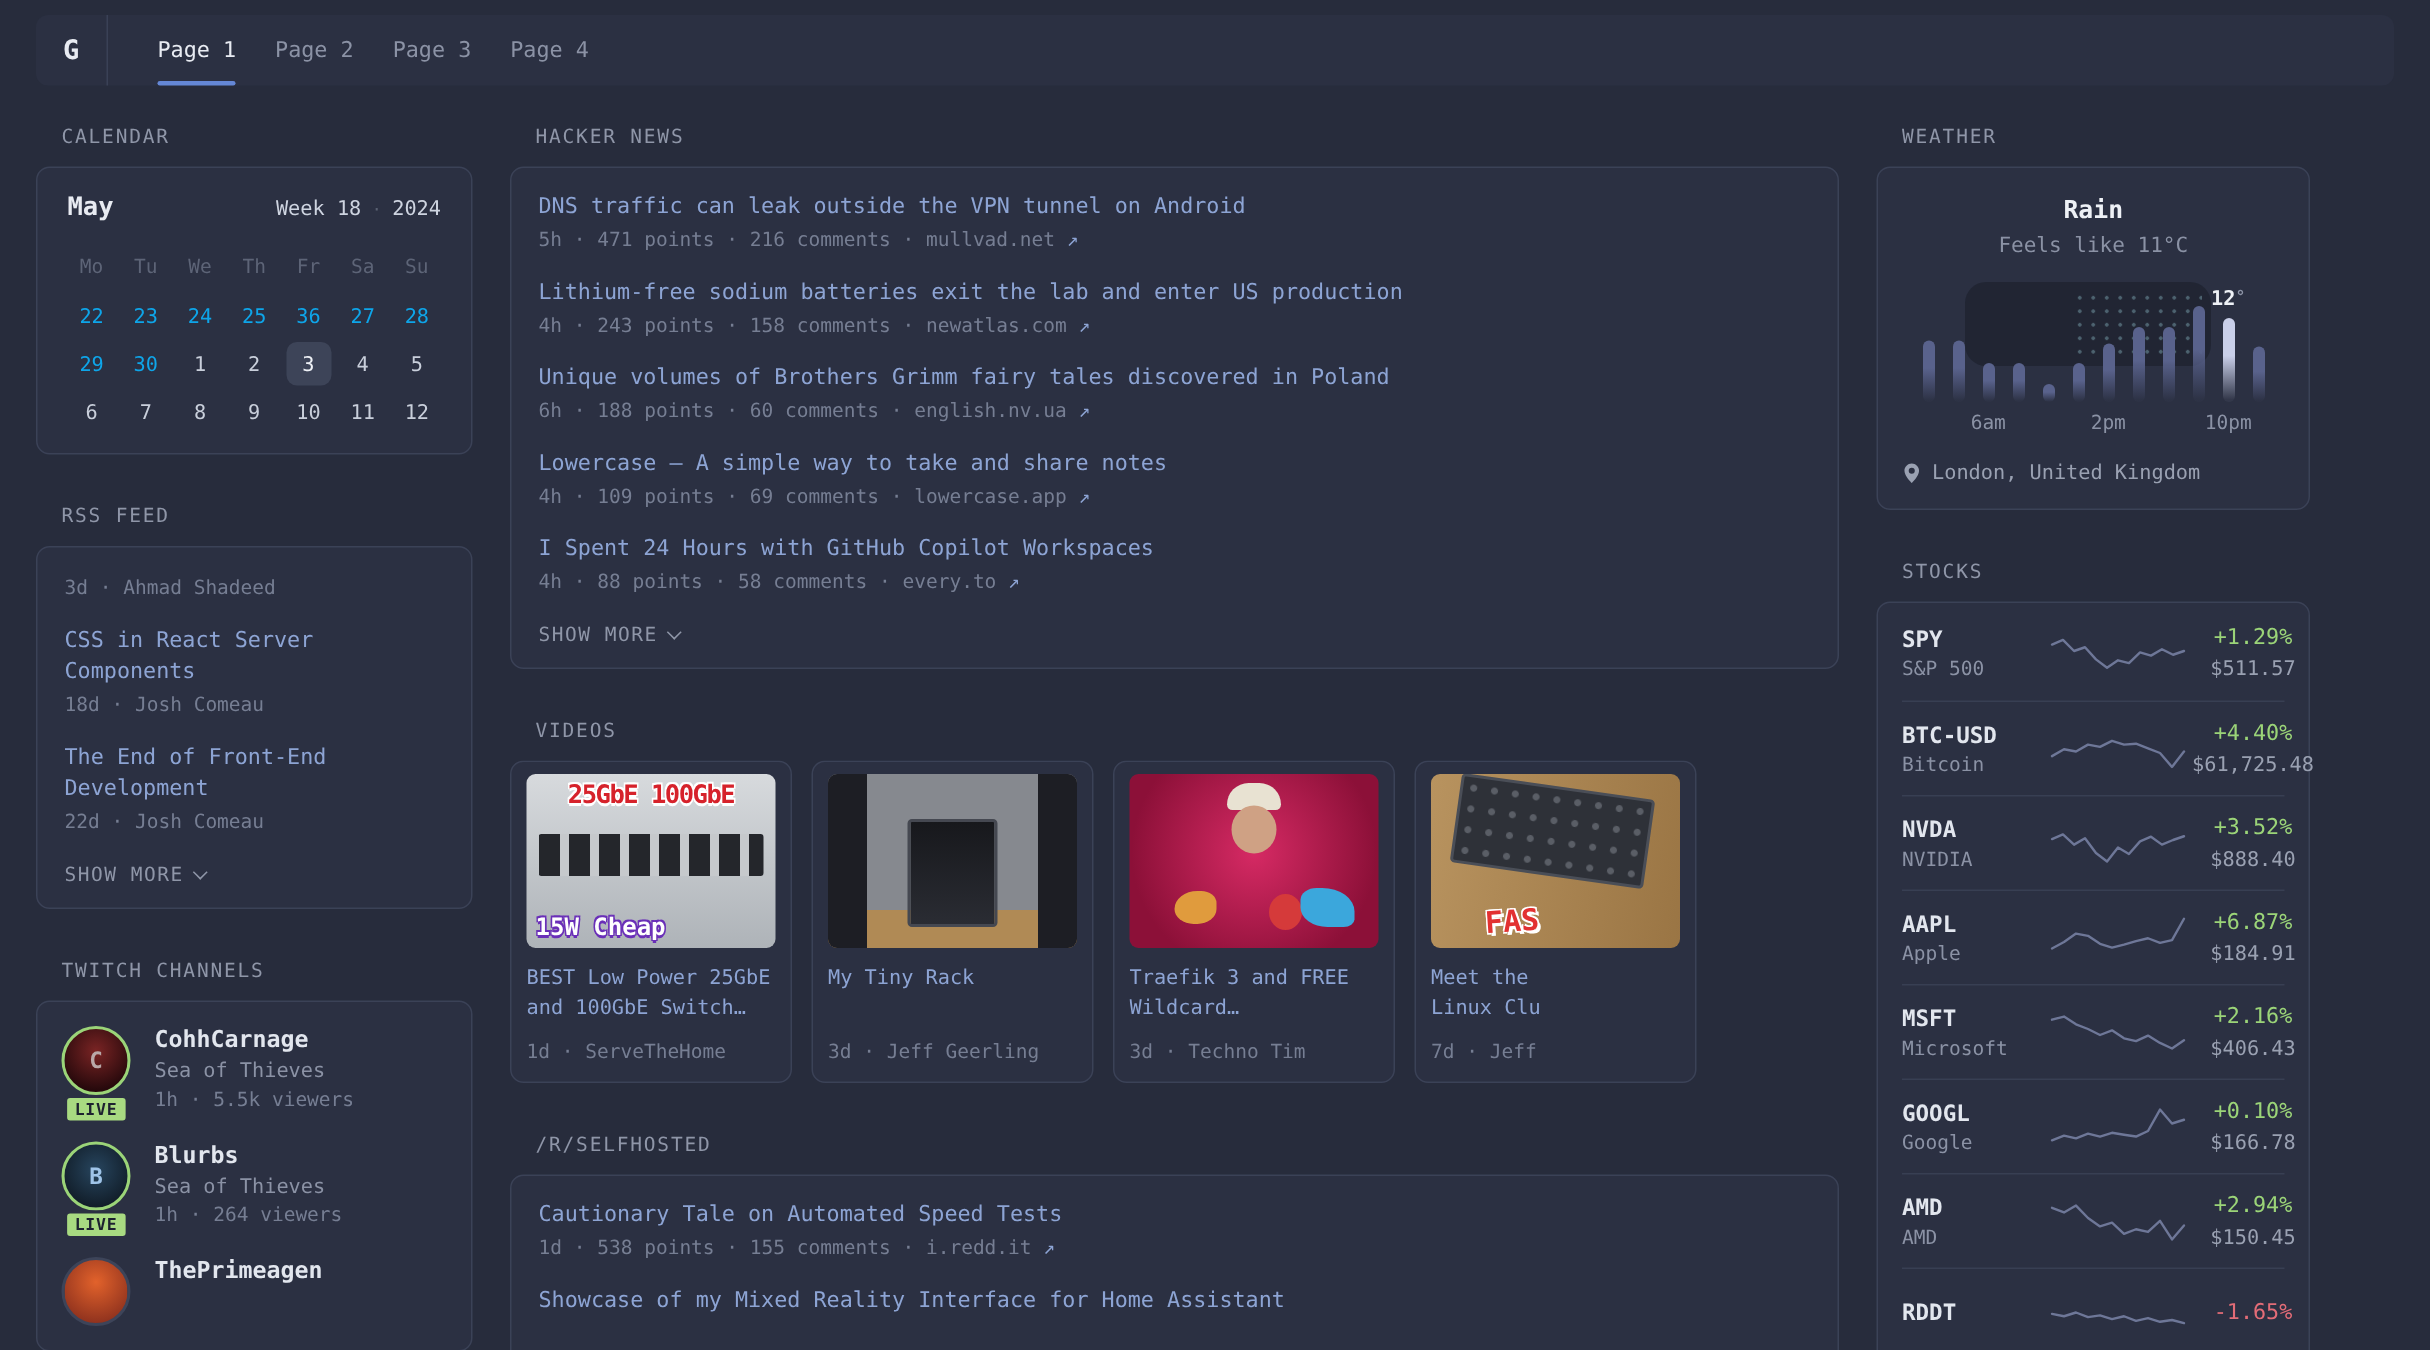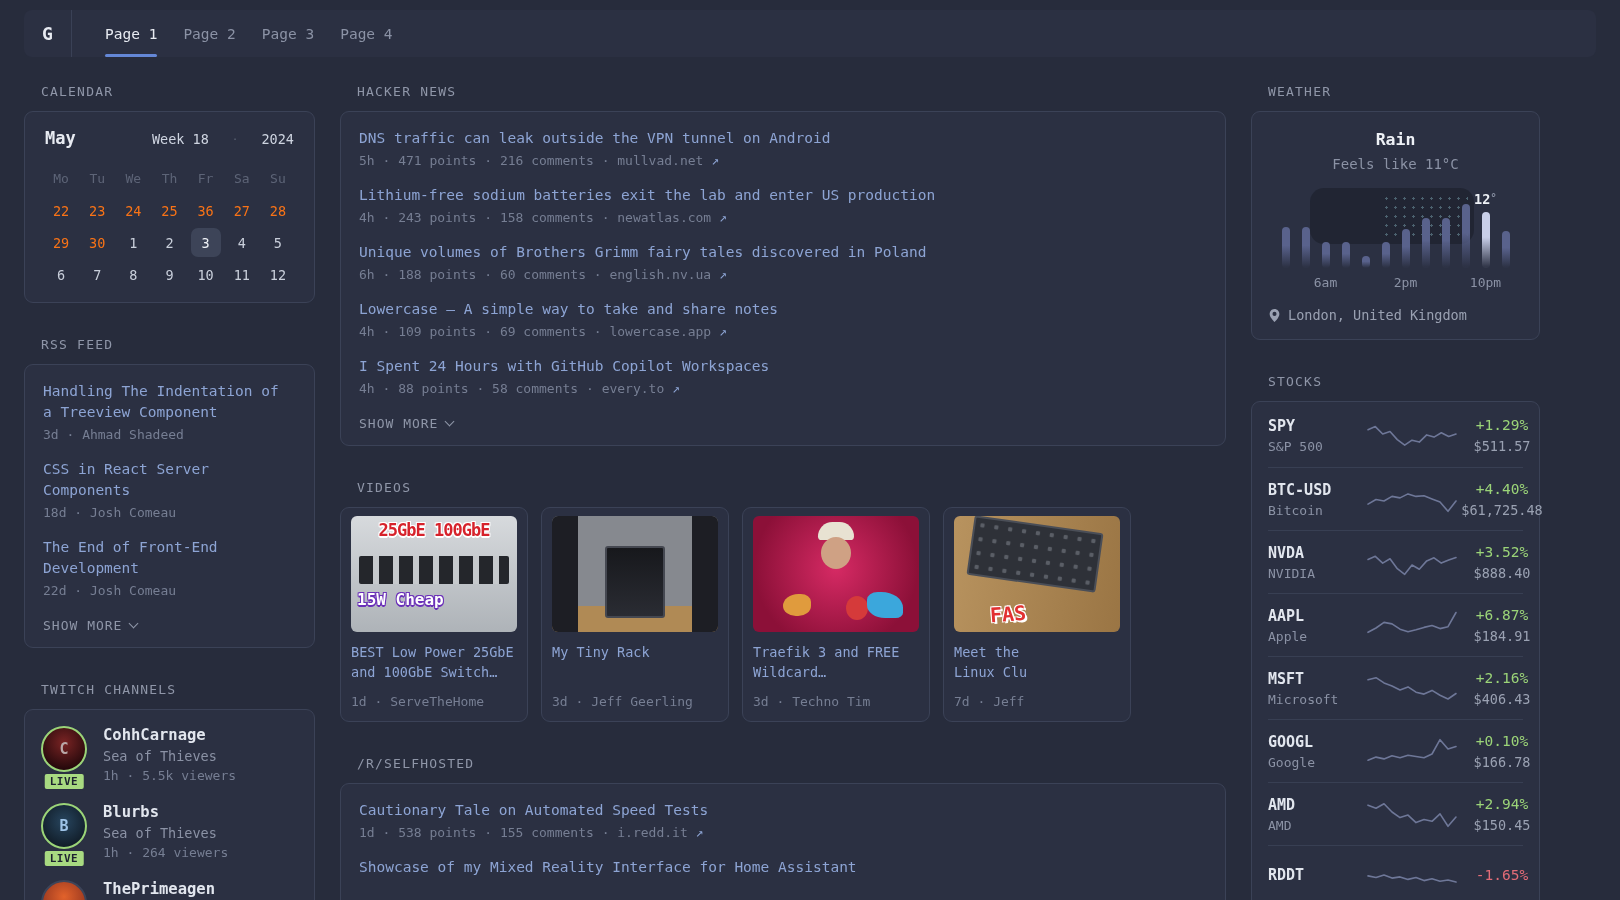--- a/index.html
+++ b/index.html
@@ -36,27 +36,27 @@
   .feed-title { display:block; color:#8da4d4; font-size:14.5px; line-height:1.45; text-decoration:none; cursor:pointer; }
   .feed-meta { color:#767e93; font-size:13px; margin-top:4px; }
   .meta-arrow { color:#8da4d4; }
   .show-more { display:flex; align-items:center; gap:8px; color:#8f96a8; font-size:13px; letter-spacing:1px; margin-top:20px; cursor:pointer; }
   .chev { width:7px; height:7px; border-right:1.5px solid #8f96a8; border-bottom:1.5px solid #8f96a8; transform:rotate(45deg); margin-top:-4px; }
 
   
   .cal-card { padding:16px 18px 12px; }
   .cal-head { display:flex; justify-content:space-between; align-items:baseline; padding:0 2px; }
   .cal-month { font-size:17px; font-weight:bold; color:#e8ebf2; }
-  .cal-week { font-size:13.5px; color:#ced4e0; display:flex; gap:23px; align-items:center; }
+  .cal-week { font-size:13.5px; color:#ced4e0; display:flex; gap:7px; align-items:center; }
   .cal-sep { color:#5a6172; font-size:11px; }
   .cal-grid { display:grid; grid-template-columns:repeat(7,1fr); margin-top:15px; row-gap:1px; }
   .cal-cell { height:31px; display:flex; align-items:center; justify-content:center; font-size:13.5px; color:#c9cfdb; }
   .cal-cell span { width:30px; height:29px; display:flex; align-items:center; justify-content:center; border-radius:7px; }
   .cal-cell.wd { color:#5d6477; font-size:13px; }
-  .cal-cell.muted { color:#f97316; }
+  .cal-cell.muted { color:#0ea5e9; }
   .cal-cell.selected { color:#eef1f6; }
   .cal-cell.selected span { background:#3d4458; }
 
   
   .twitch-card { padding:16px; display:flex; flex-direction:column; gap:20px; }
   .tw-row { display:flex; gap:16px; cursor:pointer; }
   .tw-avatar-wrap { position:relative; width:46px; flex:none; }
   .tw-avatar { width:46px; height:46px; border-radius:50%; border:2px solid #9bd478; display:flex; align-items:center; justify-content:center; font-weight:bold; font-size:15px; }
   .tw-avatar.offline { border-color:#3d4459; }
   .av-cohh { background:radial-gradient(circle at 50% 35%, #7a2424 0%, #27090c 75%); color:#b9a8a8; }
@@ -78,21 +78,21 @@
   .th1 { background:linear-gradient(100deg,#a8adb3 0 54%, #c9a12e 54% 100%); }
   .th1 .case { position:absolute; left:10px; top:10px; width:56px; height:80px; background:linear-gradient(#eceff1,#c2c7ca); border-radius:3px; box-shadow:inset -14px 0 0 rgba(0,0,0,0.18); }
   .th1 .fans { position:absolute; left:18px; top:20px; width:14px; height:14px; border-radius:50%; background:#9aa0a4; box-shadow:0 20px 0 #9aa0a4, 0 40px 0 #9aa0a4; }
   .th1 .person { position:absolute; right:16px; bottom:0; width:52px; height:56px; background:#4a4e57; border-radius:22px 22px 0 0; }
   .th1 .person::before { content:""; position:absolute; top:-20px; left:14px; width:24px; height:24px; border-radius:50%; background:#c9a182; }
   .th1 .banner { position:absolute; right:5px; bottom:6px; background:#e8c63a; color:#3a2d07; font-weight:bold; font-size:11px; padding:1px 6px; border-radius:3px; border:1px solid #8a7514; }
   .th2 { background:linear-gradient(#d7dadd,#aeb3b8); }
   .th2 .ports { position:absolute; left:8px; right:8px; top:40px; height:28px; background:repeating-linear-gradient(90deg,#24262b 0 14px,#c6c9cc 14px 20px); border-radius:2px; }
   .th2 .t-top { position:absolute; top:4px; left:0; right:0; text-align:center; font-weight:bold; font-size:17px; letter-spacing:-1px; color:#d6222b;
     text-shadow:-1px -1px 0 #fff,1px -1px 0 #fff,-1px 1px 0 #fff,1px 1px 0 #fff,0 2px 0 #fff; white-space:nowrap; }
-  .th2 .t-bot { position:absolute; bottom:23px; left:6px; font-weight:bold; font-size:16px; color:#fff;
+  .th2 .t-bot { position:absolute; bottom:5px; left:6px; font-weight:bold; font-size:16px; color:#fff;
     text-shadow:-1px -1px 0 #6a2fb8,1px -1px 0 #6a2fb8,-1px 1px 0 #6a2fb8,1px 1px 0 #6a2fb8,0 2px 0 #6a2fb8; }
   .th3 { background:linear-gradient(#86898f 78%, #b08a55 78%); }
   .th3 .rack { position:absolute; left:50%; transform:translateX(-50%); bottom:14px; width:60px; height:72px; background:linear-gradient(#17181c,#2a2c33); border:2px solid #454851; border-radius:3px; }
   .th3::before, .th3::after { content:""; position:absolute; top:0; bottom:0; width:26px; background:#1d1e24; }
   .th3::before { left:0; } .th3::after { right:0; }
   .th4 { background:radial-gradient(circle at 50% 45%, #d62a64 0%, #8c1038 78%); }
   .th4 .cap { position:absolute; top:6px; left:50%; transform:translateX(-50%); width:36px; height:18px; background:#e8e2d2; border-radius:16px 16px 4px 4px; }
   .th4 .face { position:absolute; top:21px; left:50%; transform:translateX(-50%); width:30px; height:32px; background:#cfa184; border-radius:50%; }
   .th4 .blob-orange { position:absolute; bottom:16px; left:30px; width:28px; height:22px; background:#e09b3d; border-radius:60% 40% 50% 50%; }
   .th4 .blob-red { position:absolute; bottom:12px; left:56%; width:22px; height:24px; background:#d53a3a; border-radius:50%; }
@@ -259,21 +259,20 @@
                 <span>12</span>
               </div>
             </div>
         </div>
       </div>
 
       <div class="section">
         <div class="section-label">RSS FEED</div>
         <div class="card feed-card">
           <div class="feed-item">
-            <a class="feed-title">Handling The Indentation of a Treeview Component</a>
             <div class="feed-meta">3d · Ahmad Shadeed</div>
           </div>
           <div class="feed-item">
             <a class="feed-title">CSS in React Server Components</a>
             <div class="feed-meta">18d · Josh Comeau</div>
           </div>
           <div class="feed-item">
             <a class="feed-title">The End of Front-End Development</a>
             <div class="feed-meta">22d · Josh Comeau</div>
           </div>

